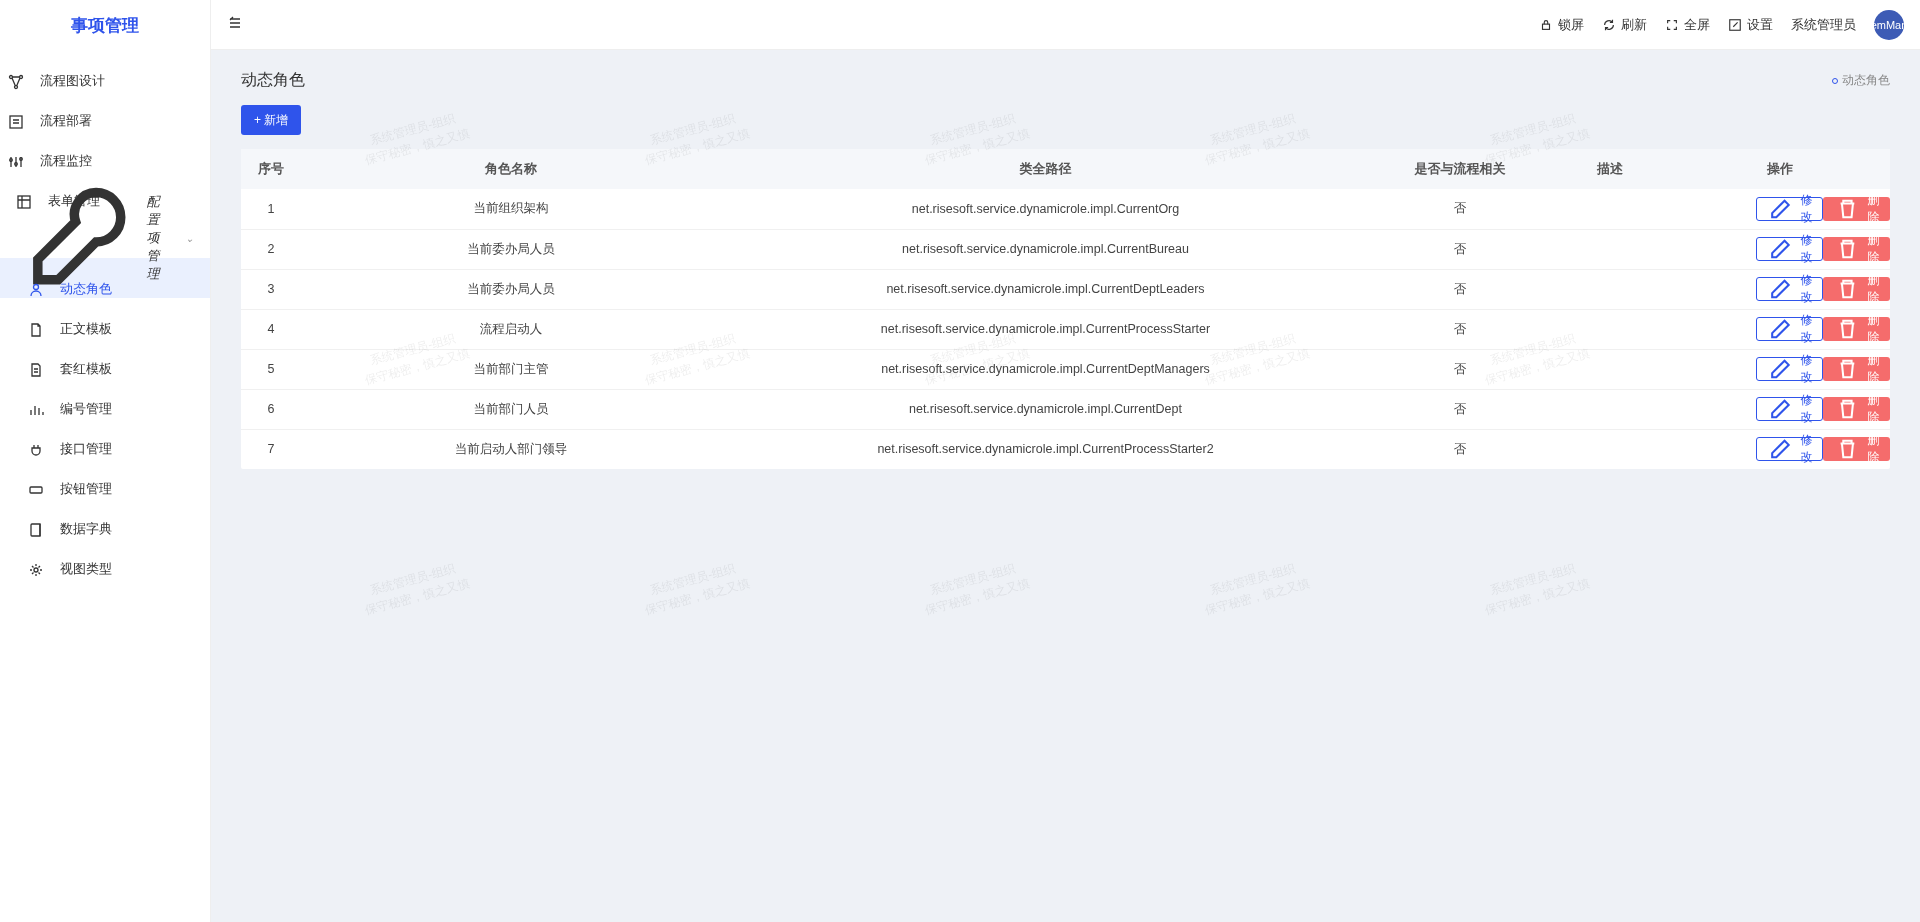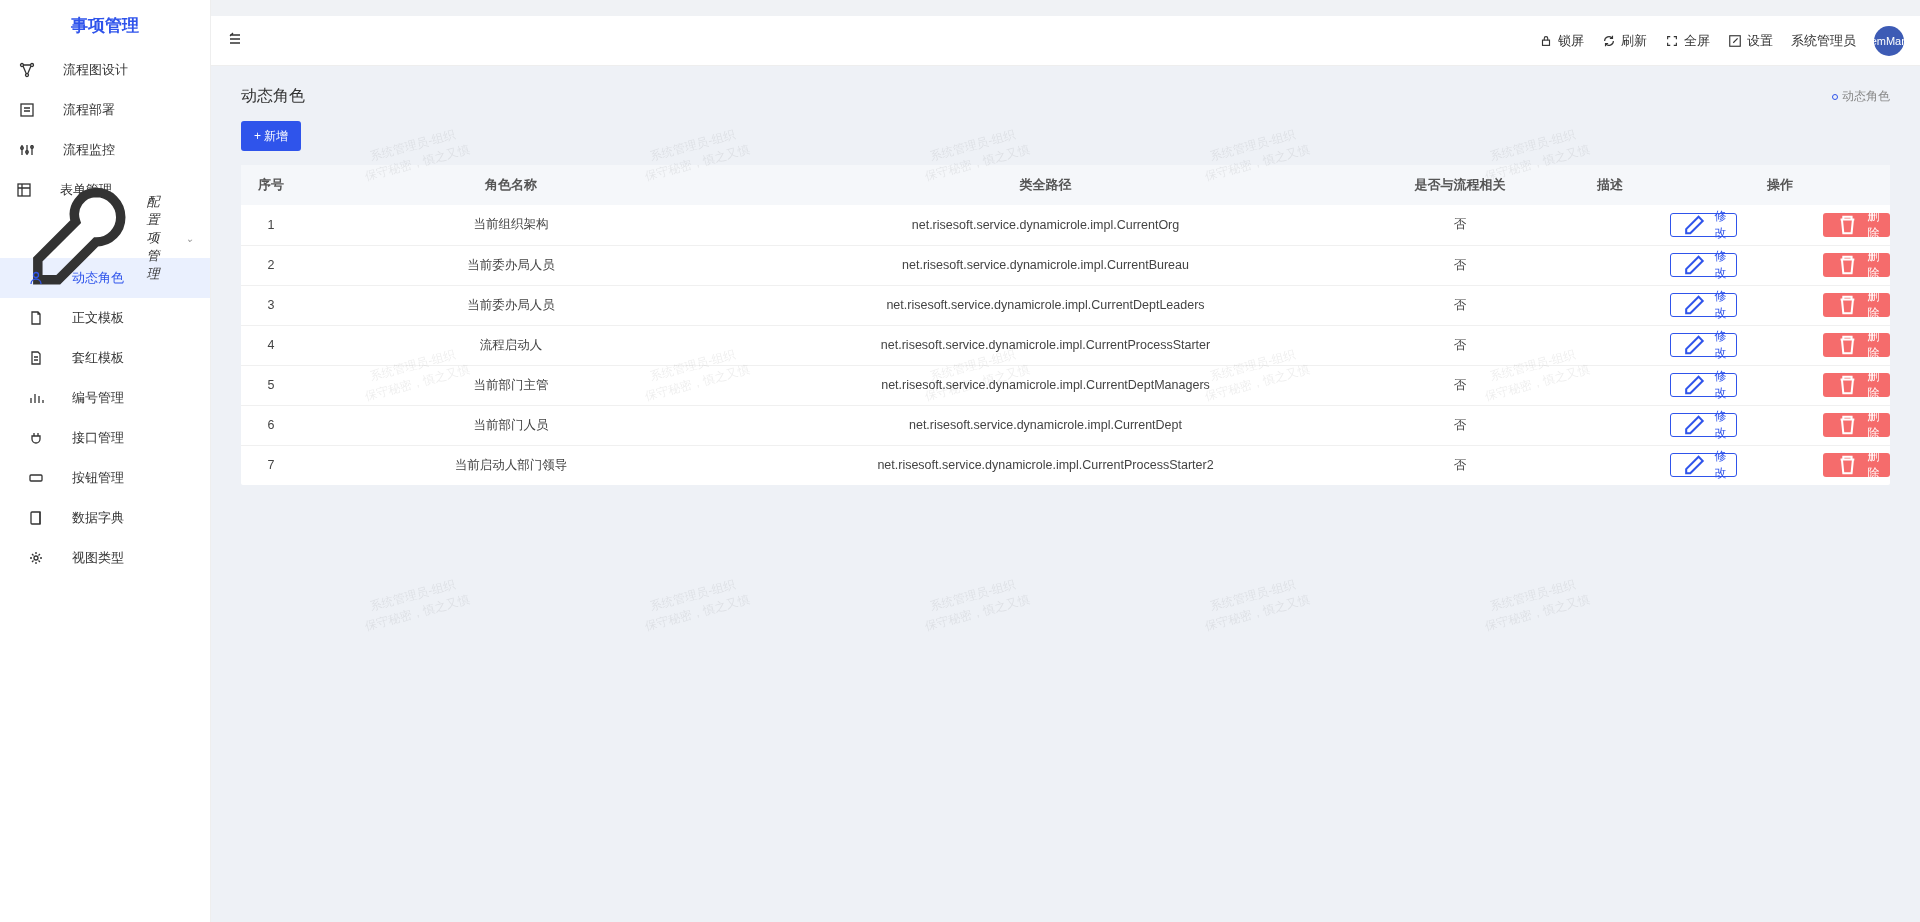--- a/index.html
+++ b/index.html
@@ -3,32 +3,32 @@
   <meta charset="utf-8">
   <style>
     * { margin: 0; padding: 0; box-sizing: border-box; }
     body { font-family: -apple-system, BlinkMacSystemFont, "Segoe UI", "PingFang SC", "Microsoft YaHei", sans-serif; font-size: 13px; color: #333; background: #f0f2f5; overflow: hidden; }
     .app { display: flex; height: 100vh; }
 
     
     .sidebar { width: 211px; background: #fff; border-right: 1px solid #eee; display: flex; flex-direction: column; }
     .sidebar-logo { height: 50px; display: flex; align-items: center; justify-content: center; font-size: 17px; font-weight: 700; color: #2f54eb; }
     .sidebar-menu { flex: 1; overflow-y: auto; }
-    .menu-item { display: flex; align-items: center; height: 40px; padding: 0 19px; cursor: pointer; color: #333; gap: 28px; }
+    .menu-item { display: flex; align-items: flex-end; height: 40px; padding: 0 8px; cursor: pointer; color: #333; gap: 16px; }
     .menu-item.active { background: #eaf0fe; color: #2f54eb; }
     .menu-item .icon { width: 16px; height: 16px; flex-shrink: 0; display: inline-flex; align-items: center; justify-content: center; }
     .menu-item.sub { padding-left: 28px; }
     .menu-group-header { display: flex; align-items: center; height: 40px; padding: 0 16px; cursor: pointer; color: #333; gap: 14px; font-style: italic; }
     .menu-group-header .caret { margin-left: auto; font-size: 10px; color: #999; }
 
     
     .main { flex: 1; display: flex; flex-direction: column; min-width: 0; }
 
     
-    .topbar { height: 50px; background: #fff; display: flex; align-items: center; padding: 0 16px; gap: 18px; border-bottom: 1px solid #eee; margin-top: 16px; }
+    .topbar { height: 50px; background: #fff; display: flex; align-items: center; padding: 0 16px; gap: 18px; border-bottom: 1px solid #eee; }
     .topbar-left { display: flex; align-items: center; gap: 10px; }
     .collapse-btn { font-size: 16px; cursor: pointer; }
     .topbar-spacer { flex: 1; }
     .topbar-action { display: flex; align-items: center; gap: 5px; cursor: pointer; color: #333; font-size: 13px; }
     .avatar { width: 30px; height: 30px; border-radius: 50%; background: #3d5bb5; color: #fff; display: flex; align-items: center; justify-content: center; font-size: 11px; overflow: hidden; }
 
     
     .content { flex: 1; padding: 20px 30px; overflow: auto; position: relative; background: #eef1f6; }
     .page-header { display: flex; align-items: center; margin-bottom: 14px; }
     .page-title { font-size: 16px; font-weight: 500; color: #333; }
@@ -42,21 +42,21 @@
     .btn-danger { background: #f56c6c; color: #fff; }
 
     .action-bar { margin-bottom: 14px; }
 
     
     .table-wrap { background: #fff; border-radius: 2px; }
     table { width: 100%; border-collapse: collapse; }
     thead th { background: #f5f7fa; font-weight: 700; color: #555; height: 40px; font-size: 13px; text-align: center; }
     tbody td { height: 40px; text-align: center; border-bottom: 1px solid #f0f0f0; font-size: 12.5px; color: #444; }
     tbody tr:last-child td { border-bottom: none; }
-    .op-cell { display: flex; gap: 8px; justify-content: space-between; align-items: center; }
+    .op-cell { display: flex; gap: 0; justify-content: flex-end; align-items: center; }
 
     
     .watermark { position: absolute; font-size: 12px; color: rgba(0,0,0,0.07); transform: rotate(-15deg); pointer-events: none; line-height: 1.5; text-align: center; white-space: nowrap; }
 
     svg { width: 100%; height: 100%; }
   </style>
 </head>
 <body>
 
 <div class="app">

